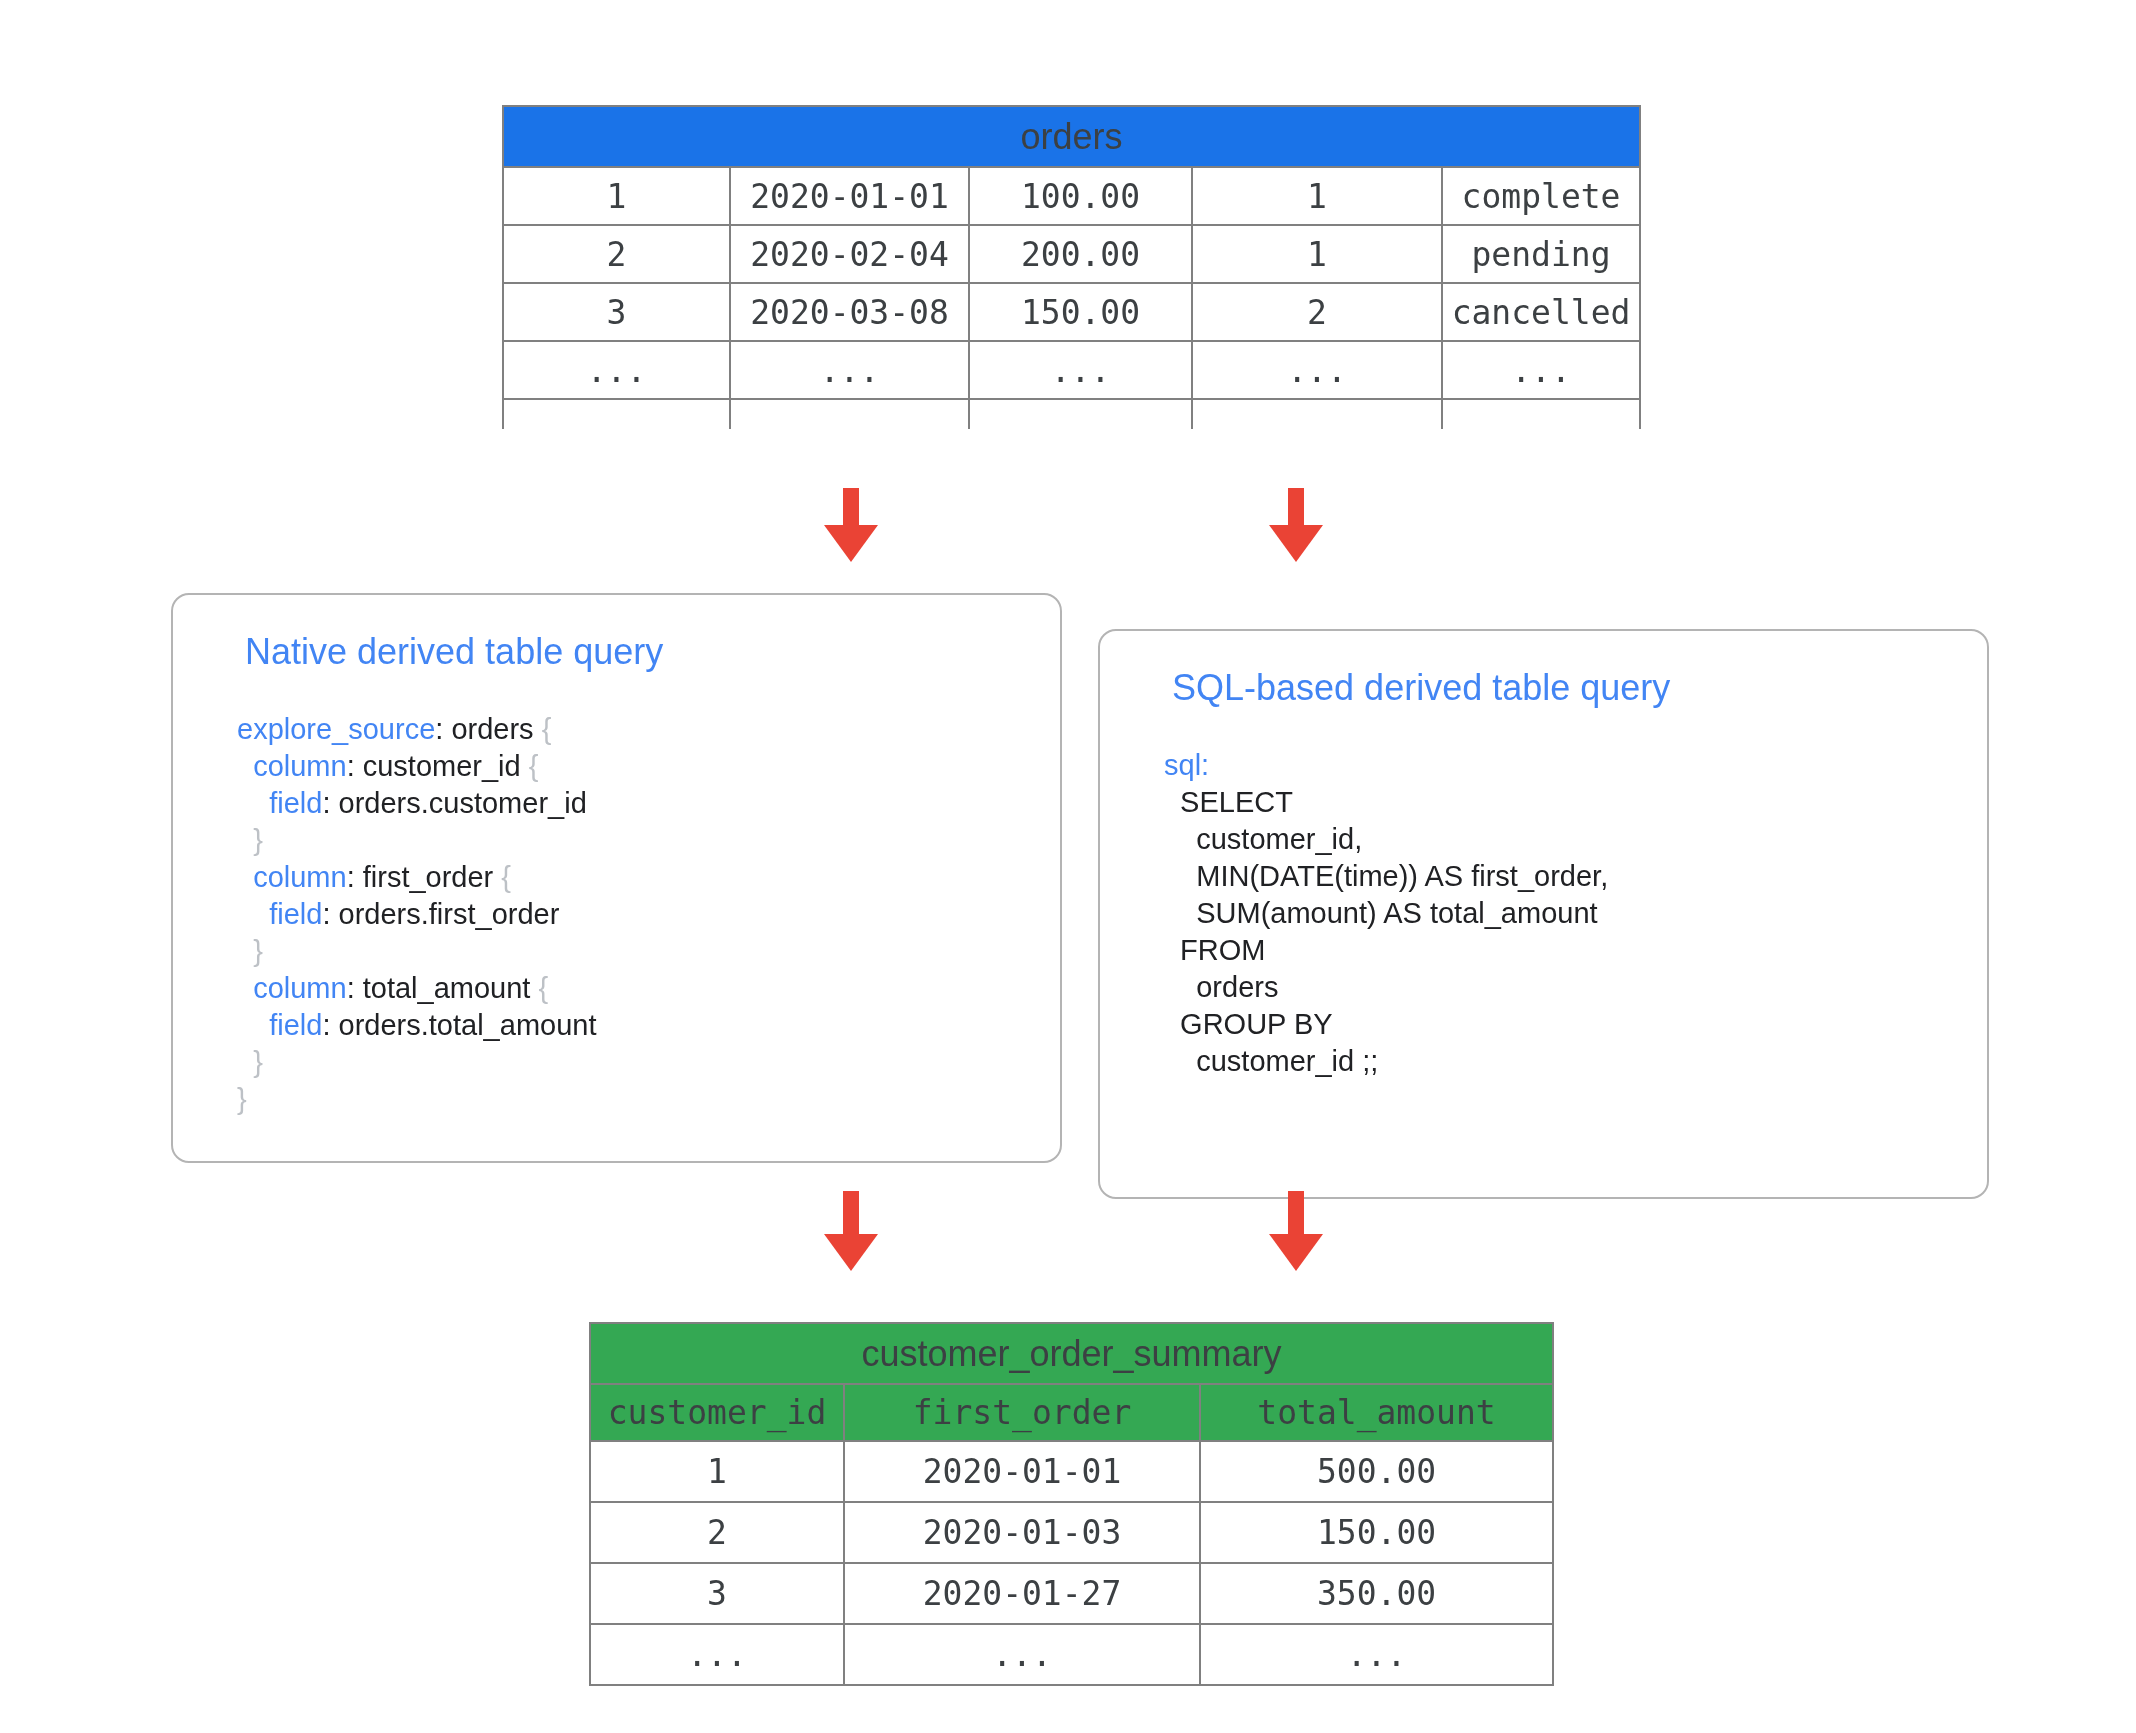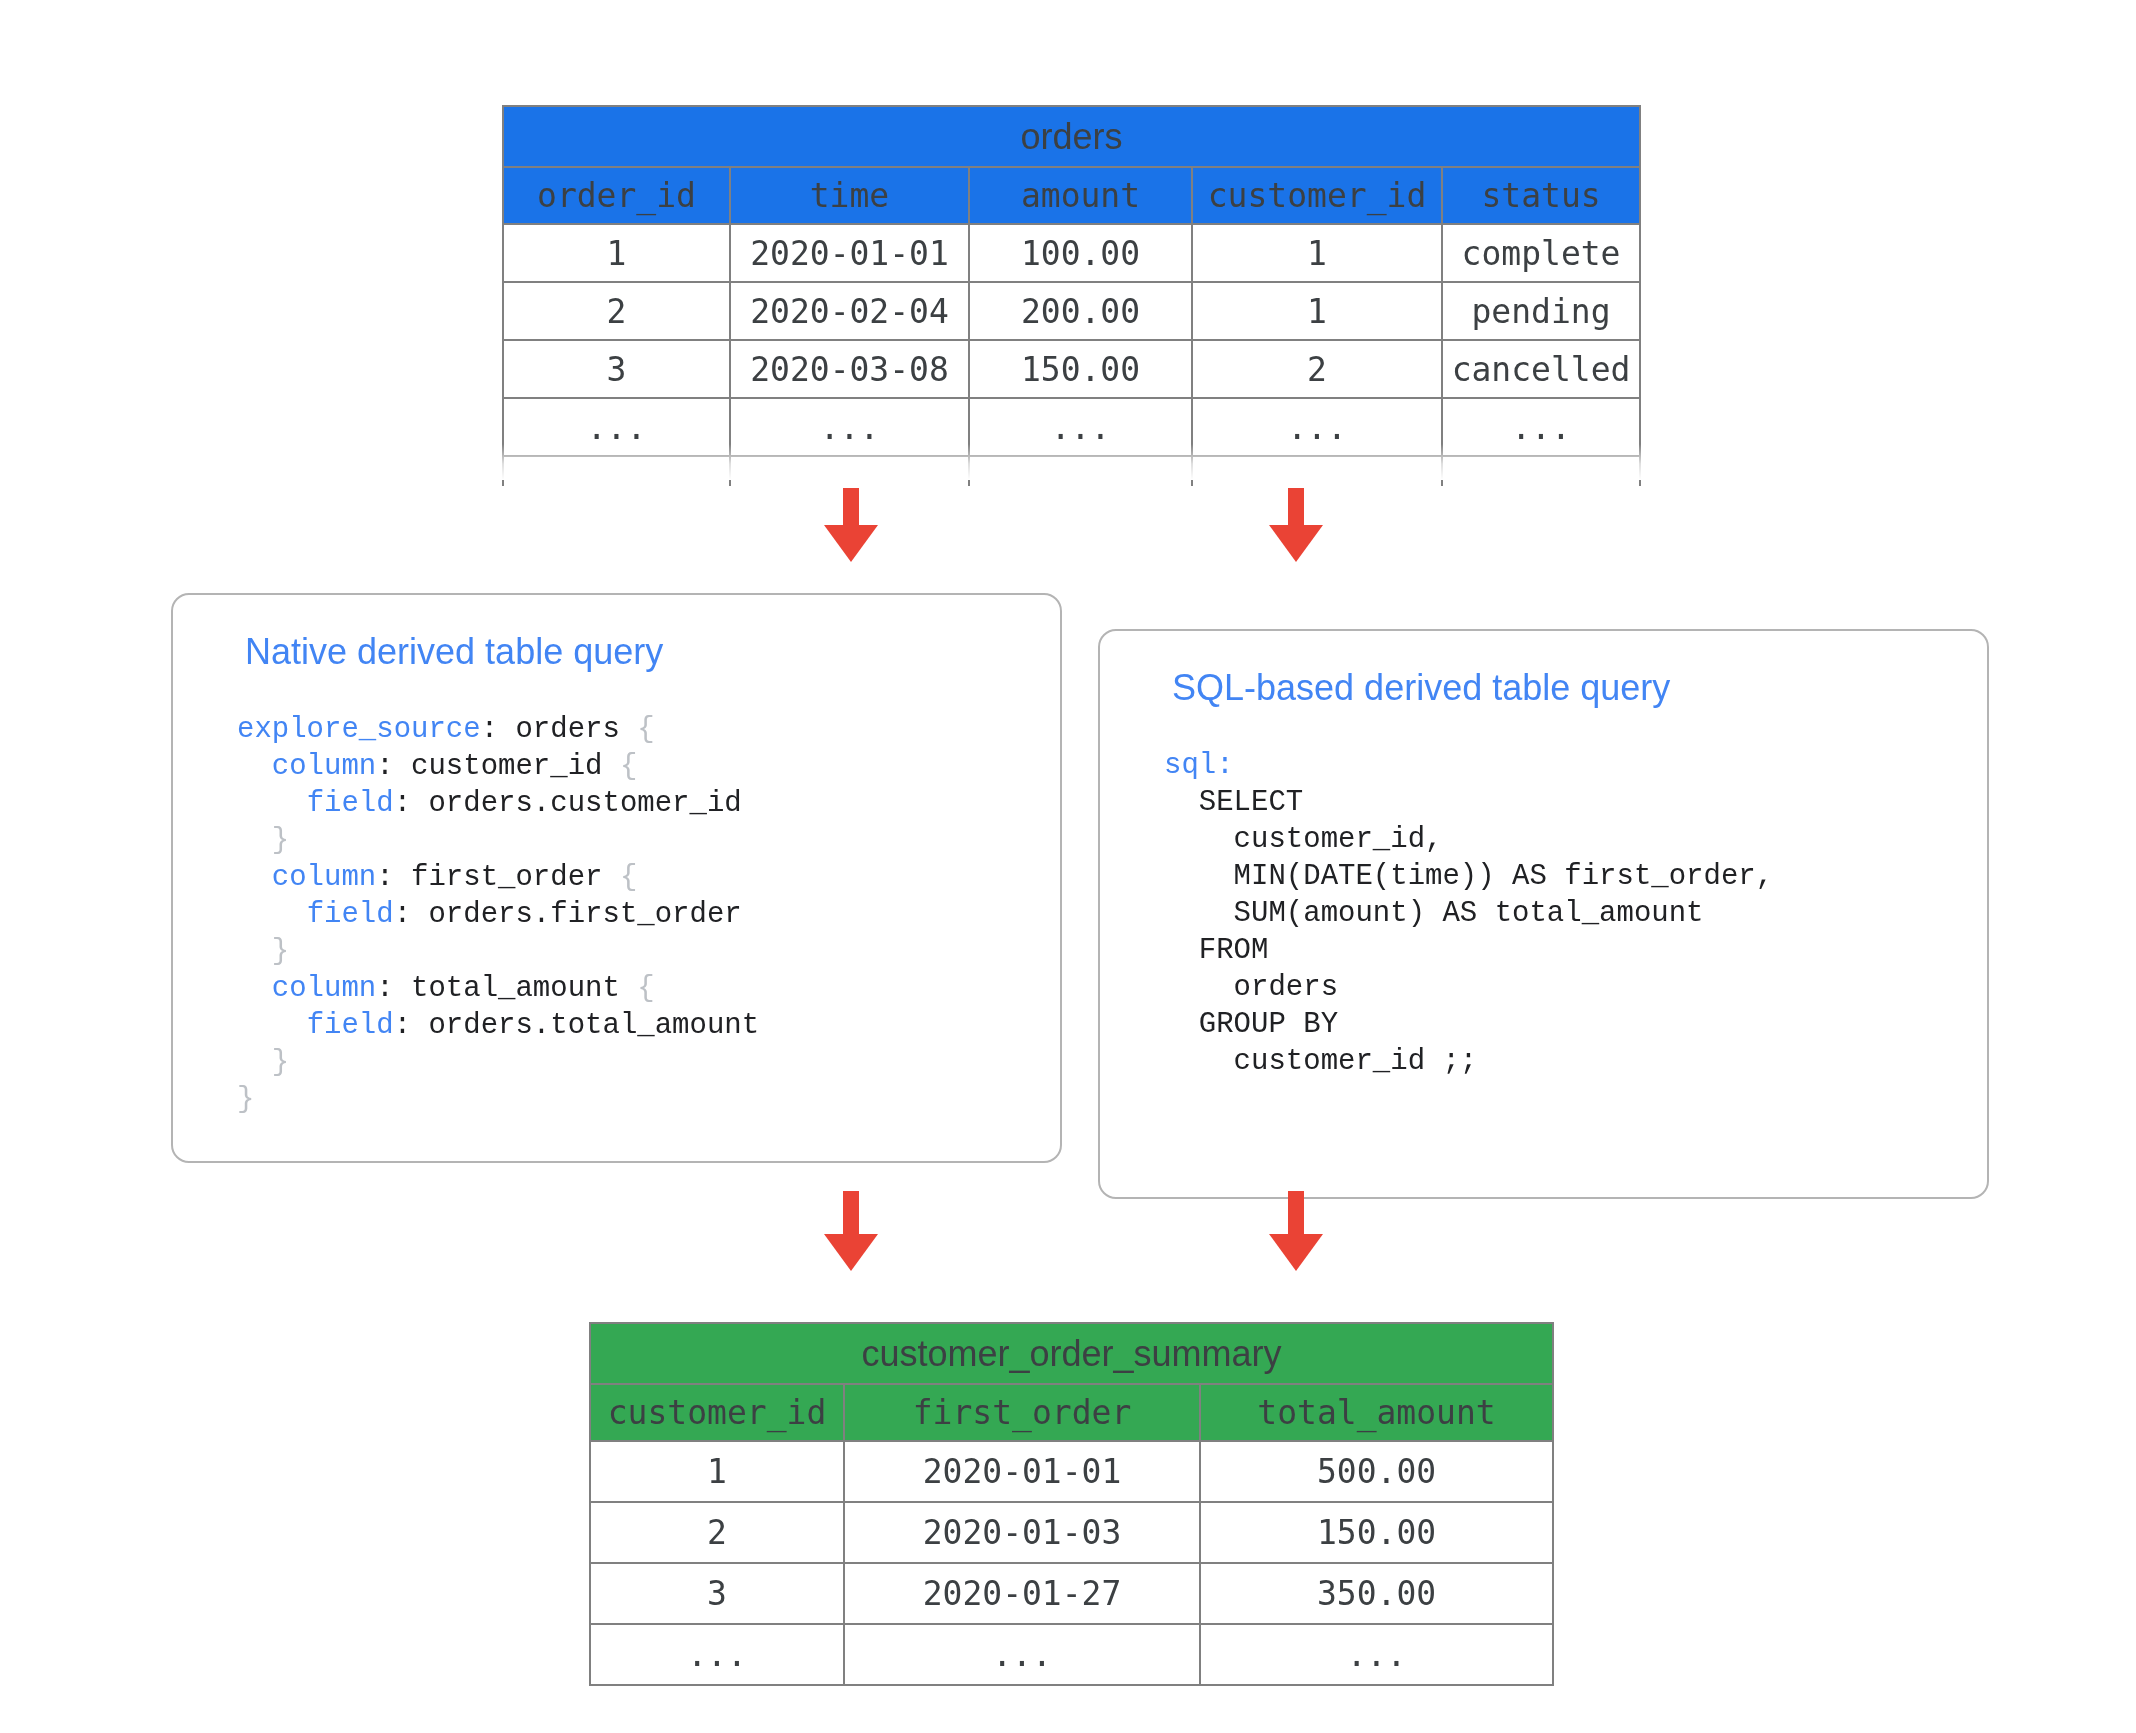--- a/index.html
+++ b/index.html
@@ -114,21 +114,21 @@
     top: 36px;
     font-family: "Liberation Sans", sans-serif;
     font-size: 36px;
     color: #4285f4;
     white-space: nowrap;
   }
   .code-block {
     position: absolute;
     left: 64px;
     top: 116px;
-    font-family: Liberation Mono, monospace;
+    font-family: Liberation Sans, sans-serif;
     font-size: 29px;
     line-height: 37px;
     color: #202124;
     white-space: pre;
   }
   .kw   { color: #4285f4; }
   .brc  { color: #bdc1c6; }
   .plain{ color: #202124; }
 
   
@@ -171,27 +171,20 @@
       <col class="c2">
       <col class="c3">
       <col class="c4">
       <col class="c5">
   </colgroup>
   <tbody>
     <tr>
       <td class="tbl-title" colspan="5">orders</td>
     </tr>
     <tr>
-      <td class="col-head">order_id</td>
-      <td class="col-head">time</td>
-      <td class="col-head">amount</td>
-      <td class="col-head">customer_id</td>
-      <td class="col-head">status</td>
-    </tr>
-    <tr>
       <td class="cell">1</td>
       <td class="cell">2020-01-01</td>
       <td class="cell">100.00</td>
       <td class="cell">1</td>
       <td class="cell">complete</td>
     </tr>
     <tr>
       <td class="cell">2</td>
       <td class="cell">2020-02-04</td>
       <td class="cell">200.00</td>

